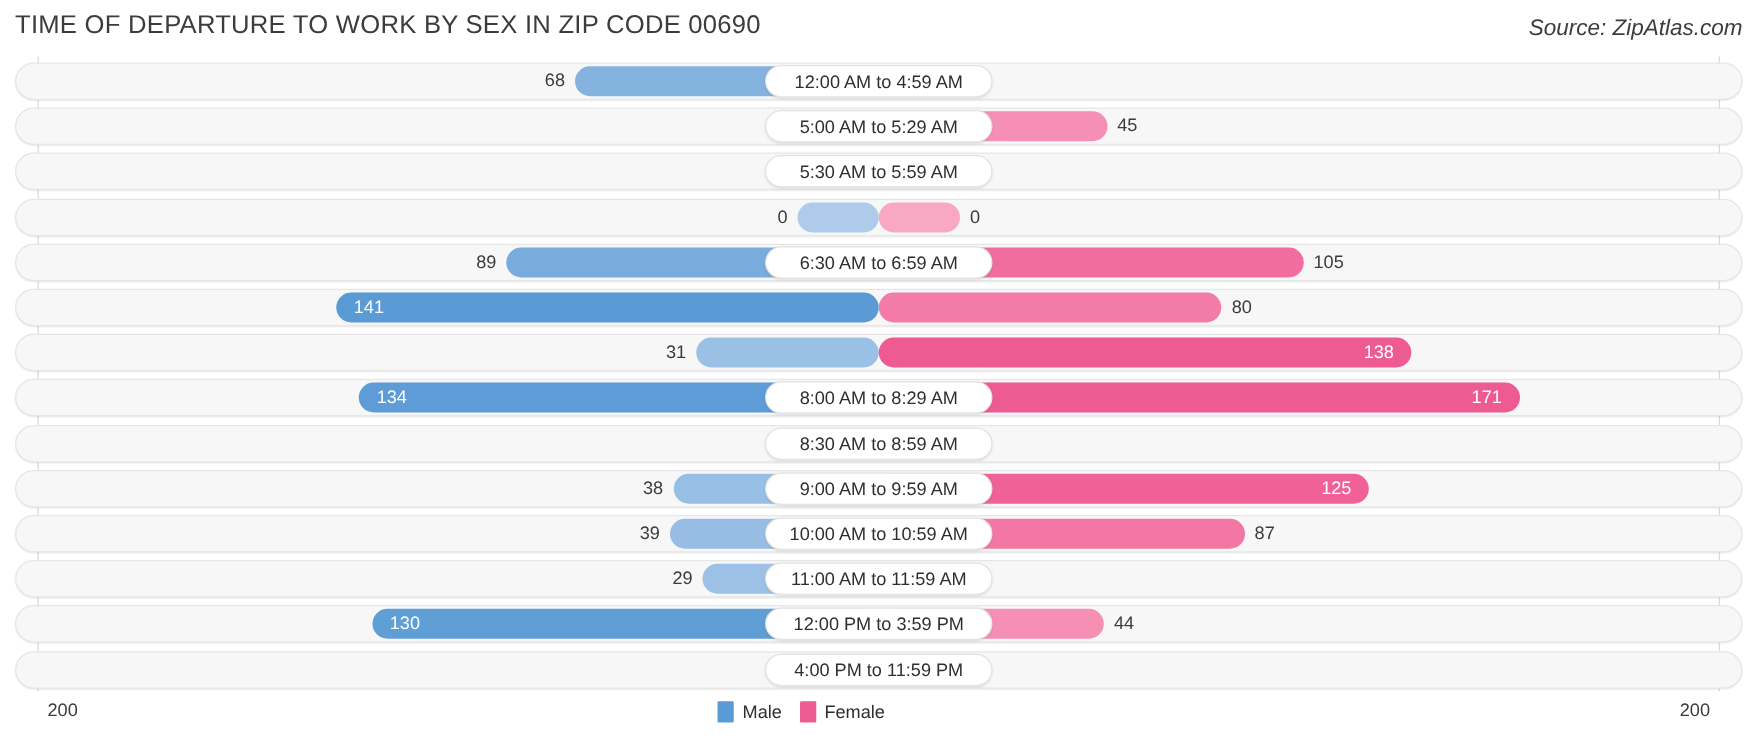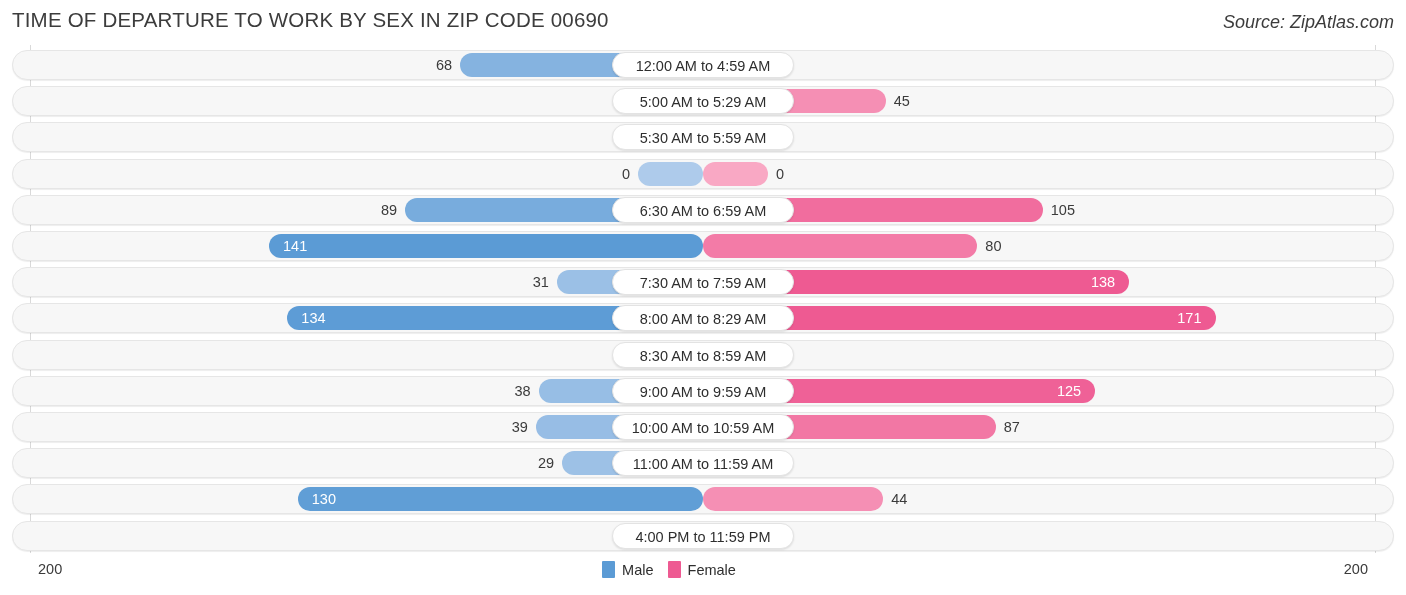--- a/index.html
+++ b/index.html
@@ -138,21 +138,20 @@
 
   #legend {
     position: absolute;
     left: 0;
     top: 8px;
     width: 1282px;
     display: flex;
     justify-content: center;
     align-items: center;
     gap: 14px;
-    padding-left: 28px;
   }
   .legend-item {
     display: flex;
     align-items: center;
     gap: 7px;
   }
   .legend-swatch {
     width: 13px;
     height: 17px;
     border-radius: 1px;
@@ -219,21 +218,20 @@
         <div class="val inside" style="left: 271px;">141</div>
         <div class="bar bar-female" style="left: 691px; width: 274.362px; background: rgb(243, 123, 167);"></div>
         <div class="val" style="left: 973.362px;">80</div>
       </div>
       <div class="row" style="top: 222.2px;">
         <div class="track"></div>
         <div class="bar bar-male" style="left: 544.872px; width: 146.128px; background: rgb(155, 192, 230);"></div>
         <div class="val" style="left: 536.872px; transform: translateX(-100%);">31</div>
         <div class="bar bar-female" style="left: 691px; width: 426.149px; background: rgb(238, 90, 146);"></div>
         <div class="val inside" style="left: 1103.15px; transform: translateX(-100%);">138</div>
-        <div class="cat-pill" style="left: 600px; width: 182px;">7:30 AM to 7:59 AM</div>
       </div>
       <div class="row" style="top: 258.4px;">
         <div class="track"></div>
         <div class="bar bar-male" style="left: 275.319px; width: 415.681px; background: rgb(93, 156, 214);"></div>
         <div class="val inside" style="left: 289.319px;">134</div>
         <div class="bar bar-female" style="left: 691px; width: 512.511px; background: rgb(238, 90, 146);"></div>
         <div class="val inside" style="left: 1189.51px; transform: translateX(-100%);">171</div>
         <div class="cat-pill" style="left: 600px; width: 182px;">8:00 AM to 8:29 AM</div>
       </div>
       <div class="row" style="top: 294.6px;">
@@ -267,20 +265,21 @@
         <div class="bar bar-female" style="left: 691px; width: 65px; background: rgb(249, 168, 196);"></div>
         <div class="val" style="left: 764px;">0</div>
         <div class="cat-pill" style="left: 600px; width: 182px;">11:00 AM to 11:59 AM</div>
       </div>
       <div class="row" style="top: 439.4px;">
         <div class="track"></div>
         <div class="bar bar-male" style="left: 285.787px; width: 405.213px; background: rgb(96, 158, 214);"></div>
         <div class="val inside" style="left: 299.787px;">130</div>
         <div class="bar bar-female" style="left: 691px; width: 180.149px; background: rgb(245, 143, 180);"></div>
         <div class="val" style="left: 879.149px;">44</div>
+        <div class="cat-pill" style="left: 600px; width: 182px;">12:00 PM to 3:59 PM</div>
       </div>
       <div class="row" style="top: 475.6px;">
         <div class="track"></div>
         <div class="bar bar-male" style="left: 626px; width: 65px; background: rgb(174, 203, 235);"></div>
         <div class="val" style="left: 618px; transform: translateX(-100%);">0</div>
         <div class="bar bar-female" style="left: 691px; width: 65px; background: rgb(249, 168, 196);"></div>
         <div class="val" style="left: 764px;">0</div>
         <div class="cat-pill" style="left: 600px; width: 182px;">4:00 PM to 11:59 PM</div>
       </div>
     </div>

